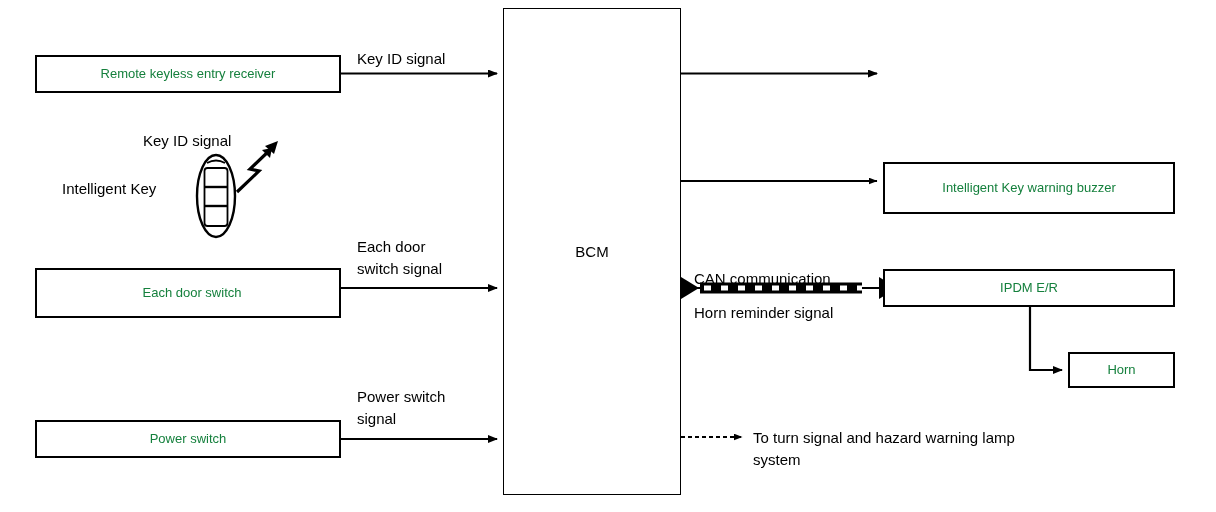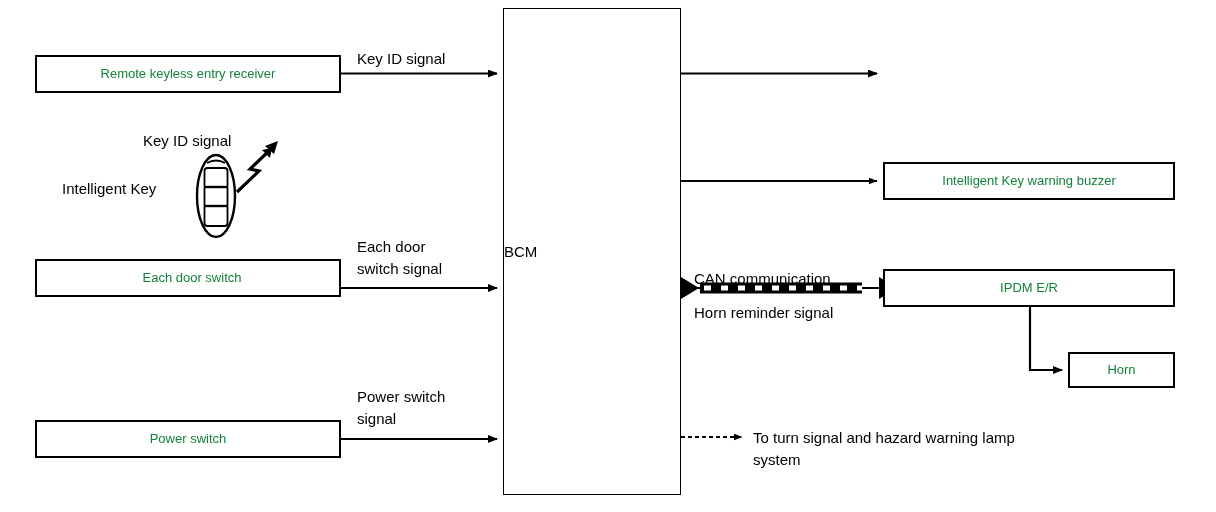--- a/index.html
+++ b/index.html
@@ -30,21 +30,21 @@
     line-height: 1.15;
     text-align: center;
   }
   .bcm-box {
     position: absolute;
     box-sizing: border-box;
     border: 1.5px solid #000000;
     background: #ffffff;
     display: flex;
     align-items: center;
-    justify-content: flex-start;
+    justify-content: center;
     font-size: 15px;
     color: #000000;
   }
   .edge-label {
     position: absolute;
     color: #000000;
     font-size: 15px;
     font-family: "Liberation Sans", sans-serif;
     line-height: 1.45;
     white-space: pre-line;
@@ -136,34 +136,34 @@
       <path d="M237,192 L259,171 L250,169 L272,148" stroke="#000000" stroke-width="3.2" fill="none" stroke-linejoin="miter" stroke-linecap="butt"></path>
       <path d="M272,148 L262,150 L270,158 z" fill="#000000"></path>
       <path d="M265,146 L278,141 L274,154 z" fill="#000000"></path>
     </g>
   </svg>
 
   <div class="node-box" style="left:35px; top:55px; width:306px; height:38px;">
     <span>Remote keyless entry receiver</span>
   </div>
 
-  <div class="node-box" style="left:35px; top:259px; width:306px; height:38px;padding-left:8px;">
+  <div class="node-box" style="left:35px; top:268px; width:306px; height:50px;padding-left:8px;">
     <span>Each door switch</span>
   </div>
 
   <div class="node-box" style="left:35px; top:420px; width:306px; height:38px;">
     <span>Power switch</span>
   </div>
 
   <div class="bcm-box" style="left:503px; top:8px; width:178px; height:487px;">
     <span>BCM</span>
   </div>
 
 
-  <div class="node-box" style="left:883px; top:162px; width:292px; height:38px;text-align:center;">
+  <div class="node-box" style="left:883px; top:162px; width:292px; height:52px;text-align:center;">
     <span>Intelligent Key warning buzzer</span>
   </div>
 
   <div class="node-box" style="left:883px; top:269px; width:292px; height:38px;">
     <span>IPDM E/R</span>
   </div>
 
   <div class="node-box" style="left:1068px; top:352px; width:107px; height:36px;">
     <span>Horn</span>
   </div>

